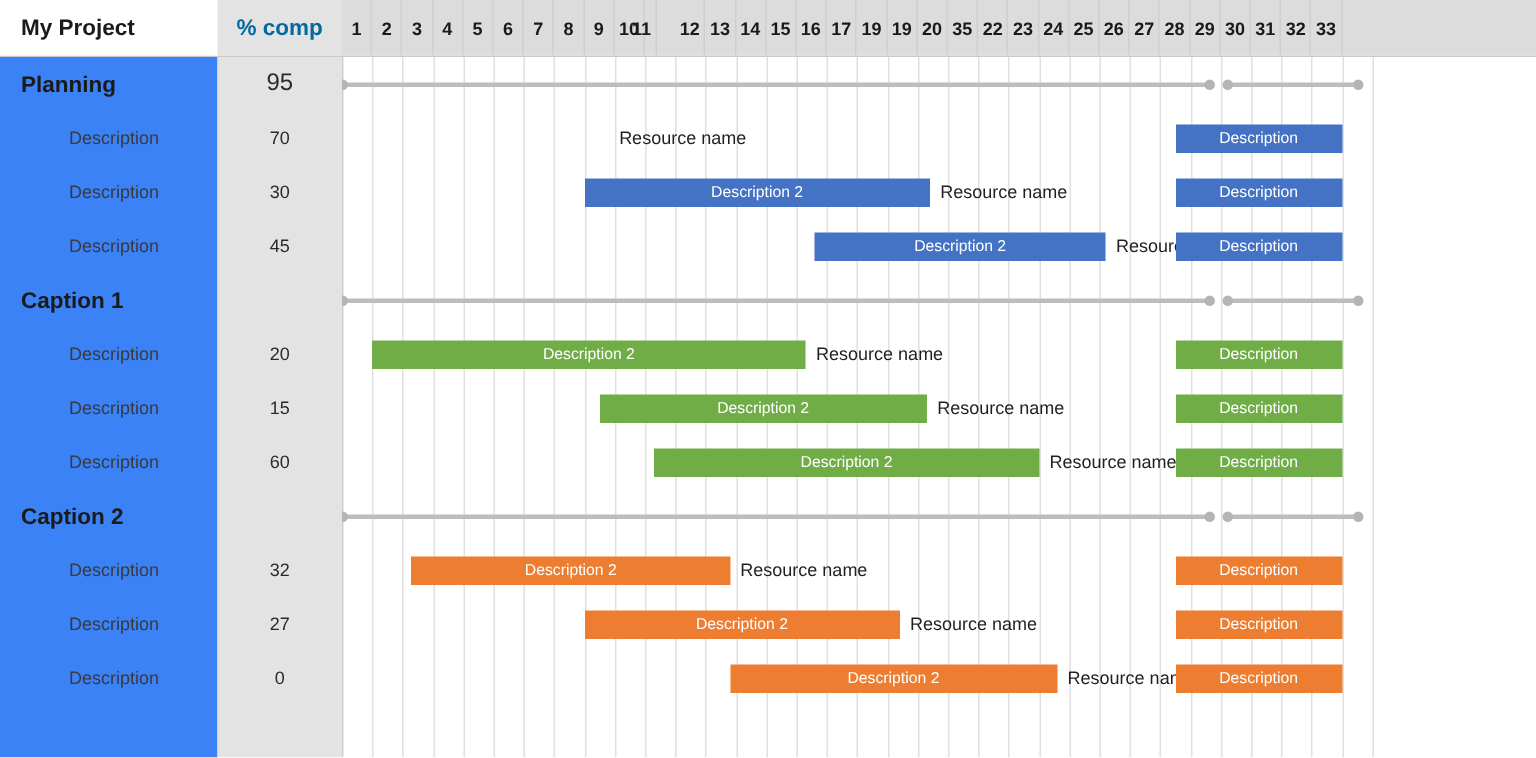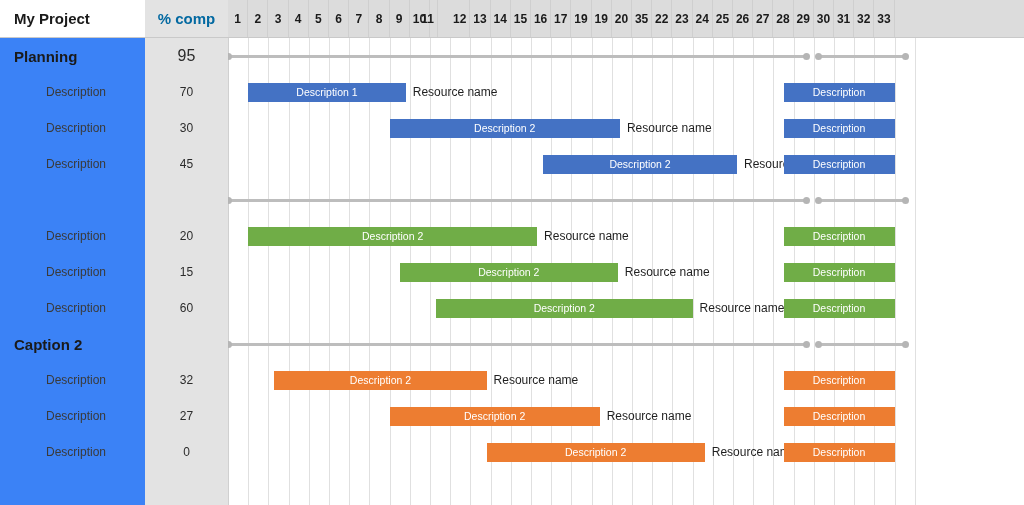--- a/index.html
+++ b/index.html
@@ -165,20 +165,21 @@
         <div class="hdr-cell" style="left: 626.2px; width: 20.2px;">32</div>
         <div class="hdr-cell" style="left: 646.4px; width: 20.2px;">33</div>
       </div>
   </div>
 
   <div class="left-panel" id="left-panel">
       <div class="row-label group" style="top: 0px; height: 36px;">Planning</div>
       <div class="row-label task" style="top: 36px; height: 36px;">Description</div>
       <div class="row-label task" style="top: 72px; height: 36px;">Description</div>
       <div class="row-label task" style="top: 108px; height: 36px;">Description</div>
+      <div class="row-label group" style="top: 144px; height: 36px;">Caption 1</div>
       <div class="row-label task" style="top: 180px; height: 36px;">Description</div>
       <div class="row-label task" style="top: 216px; height: 36px;">Description</div>
       <div class="row-label task" style="top: 252px; height: 36px;">Description</div>
       <div class="row-label group" style="top: 288px; height: 36px;">Caption 2</div>
       <div class="row-label task" style="top: 324px; height: 36px;">Description</div>
       <div class="row-label task" style="top: 360px; height: 36px;">Description</div>
       <div class="row-label task" style="top: 396px; height: 36px;">Description</div>
     </div>
   <div class="pct-panel" id="pct-panel">
       <div class="pct-value group" style="top: 0px; height: 36px; left: 0px; width: 83px;">95</div>
@@ -229,21 +230,20 @@
       <div class="vline" style="left: 626px;"></div>
       <div class="vline" style="left: 646px;"></div>
       <div class="vline" style="left: 667px;"></div>
       <div class="vline" style="left: 687px;"></div>
       <div class="summary-line" style="left: 0px; width: 577.72px; top: 17px; background: rgb(189, 189, 189);"></div>
       <div class="summary-dot" style="left: -3px; top: 15px;"></div>
       <div class="summary-dot" style="left: 574.72px; top: 15px;"></div>
       <div class="summary-line" style="left: 589.84px; width: 86.86px; top: 17px; background: rgb(189, 189, 189);"></div>
       <div class="summary-dot" style="left: 586.84px; top: 15px;"></div>
       <div class="summary-dot" style="left: 673.7px; top: 15px;"></div>
-      <div class="bar" style="left: 20.2px; width: 157.56px; top: 44.5px; background: rgb(68, 114, 196);">Description 1</div>
       <div class="resource" style="left: 177.76px; top: 44.5px;">Resource name</div>
       <div class="bar" style="left: 555.5px; width: 111.1px; top: 44.5px; background: rgb(68, 114, 196);">Description</div>
       <div class="bar" style="left: 161.6px; width: 230.28px; top: 80.5px; background: rgb(68, 114, 196);">Description 2</div>
       <div class="resource" style="left: 391.88px; top: 80.5px;">Resource name</div>
       <div class="bar" style="left: 555.5px; width: 111.1px; top: 80.5px; background: rgb(68, 114, 196);">Description</div>
       <div class="bar" style="left: 315.12px; width: 193.92px; top: 116.5px; background: rgb(68, 114, 196);">Description 2</div>
       <div class="resource" style="left: 509.04px; top: 116.5px;">Resource name</div>
       <div class="bar" style="left: 555.5px; width: 111.1px; top: 116.5px; background: rgb(68, 114, 196);">Description</div>
       <div class="summary-line" style="left: 0px; width: 577.72px; top: 161px; background: rgb(189, 189, 189);"></div>
       <div class="summary-dot" style="left: -3px; top: 159px;"></div>

